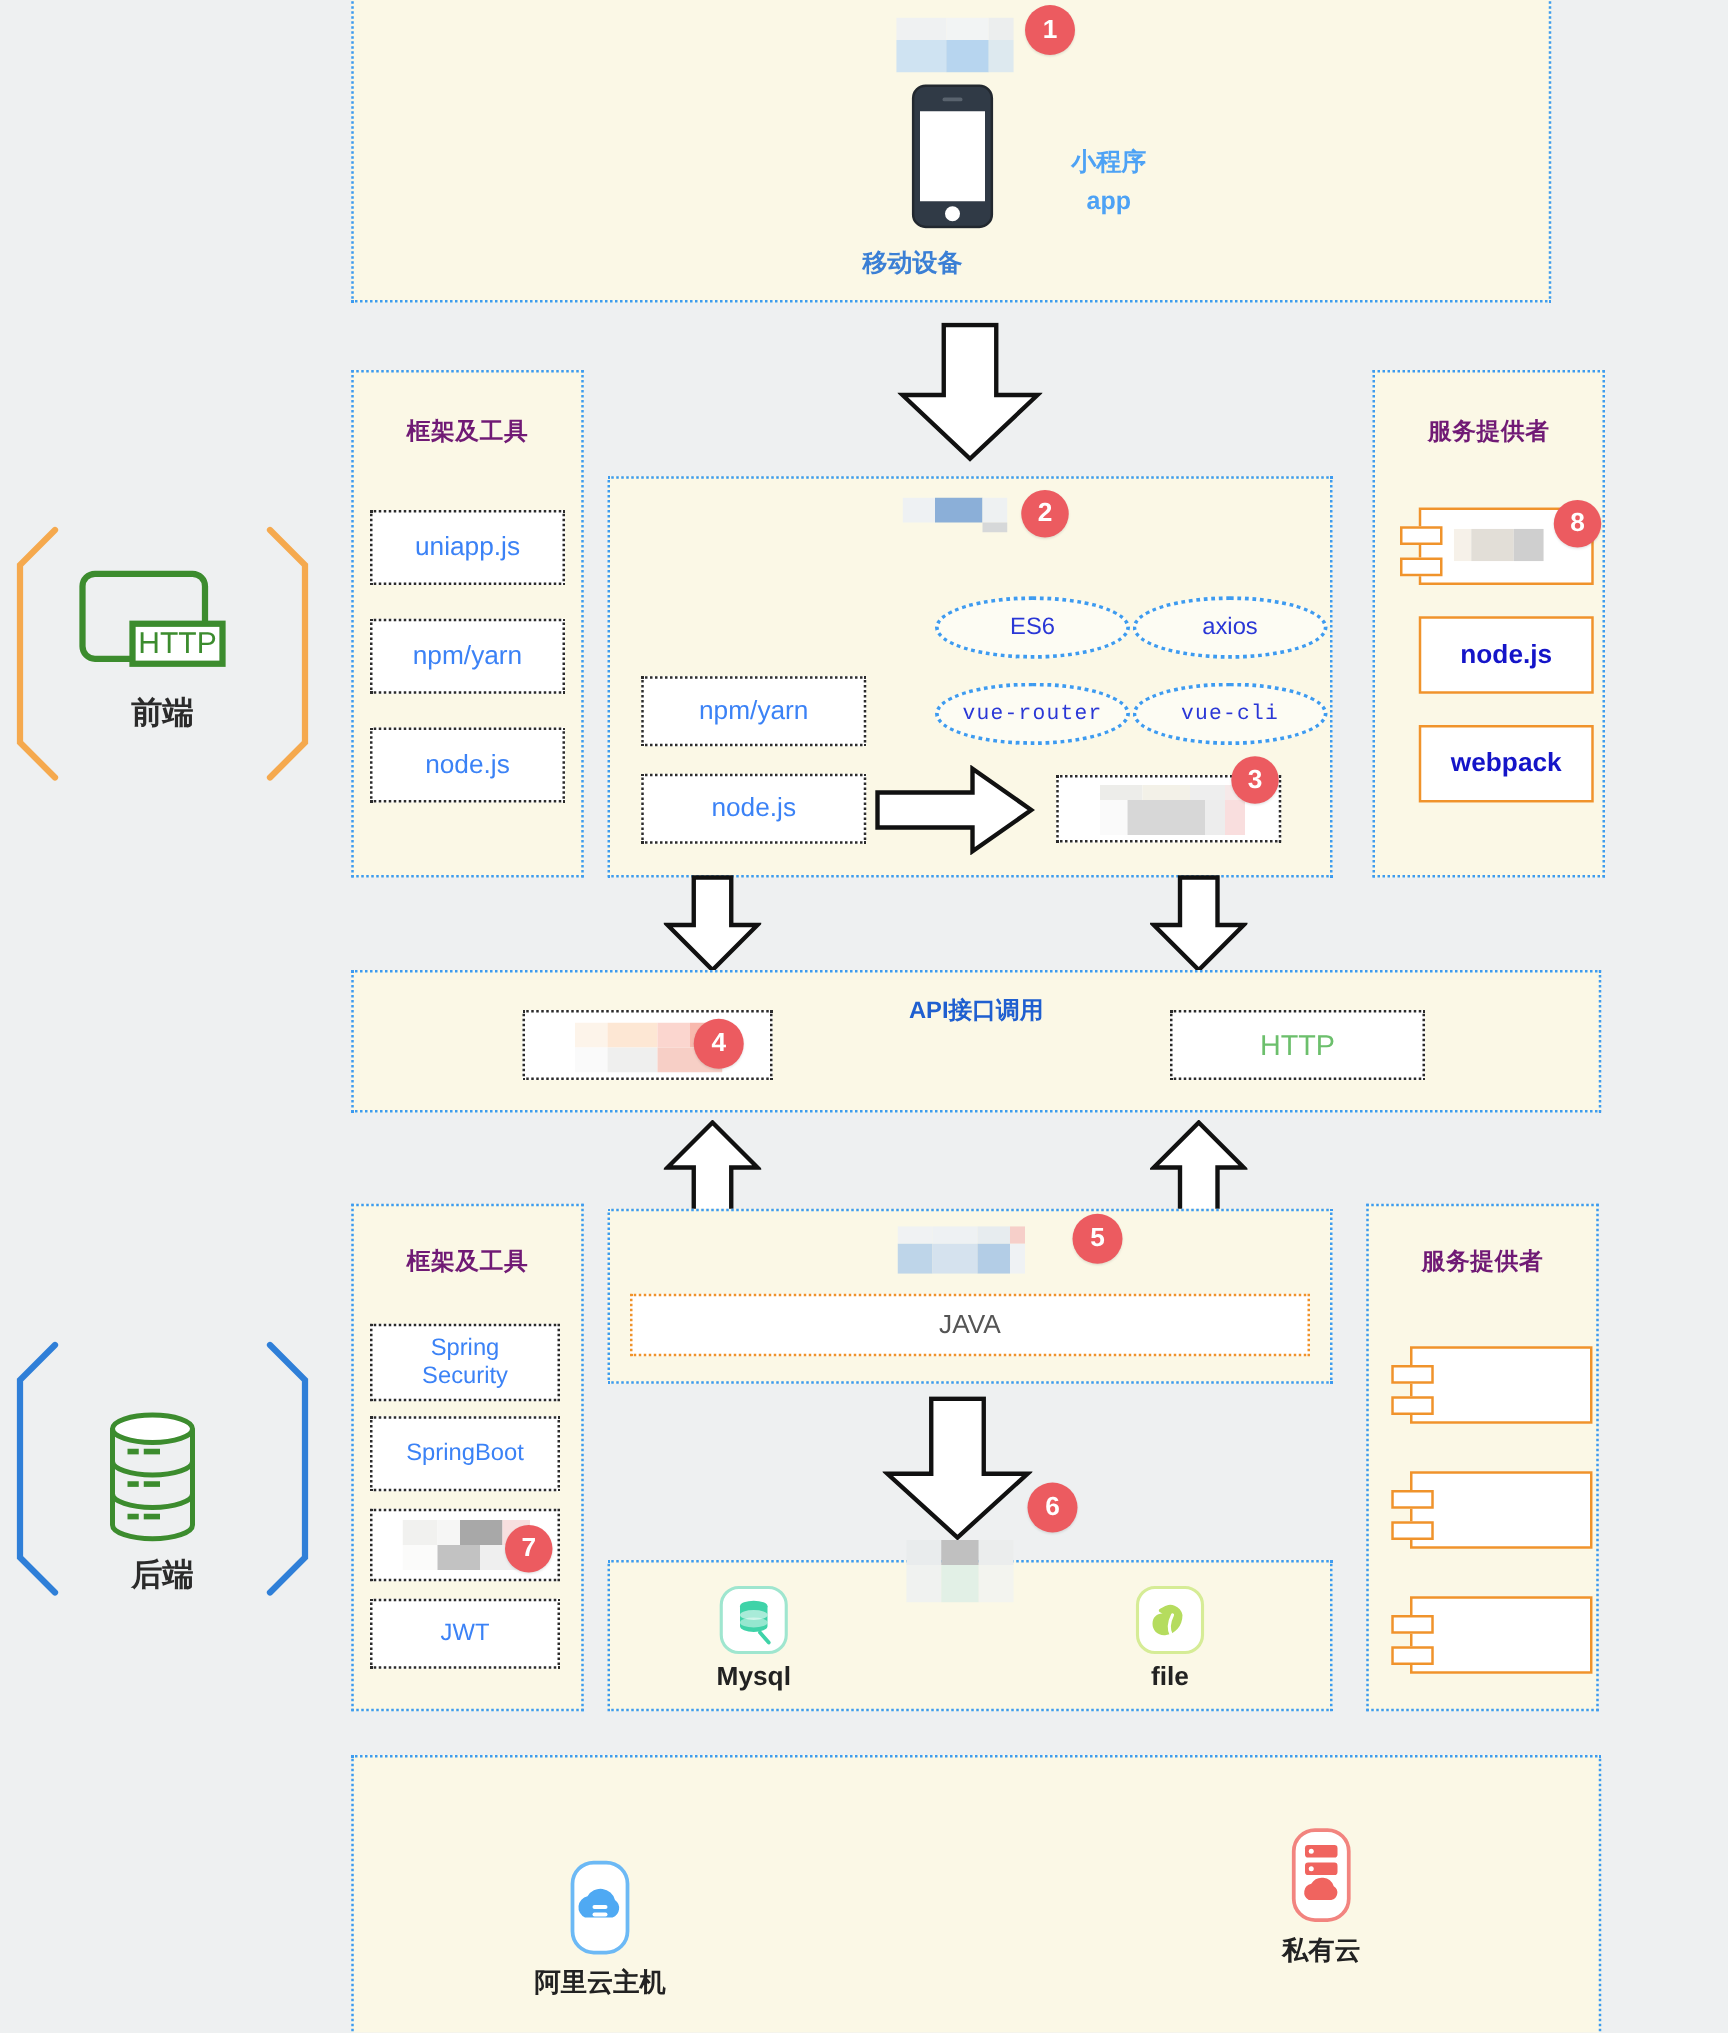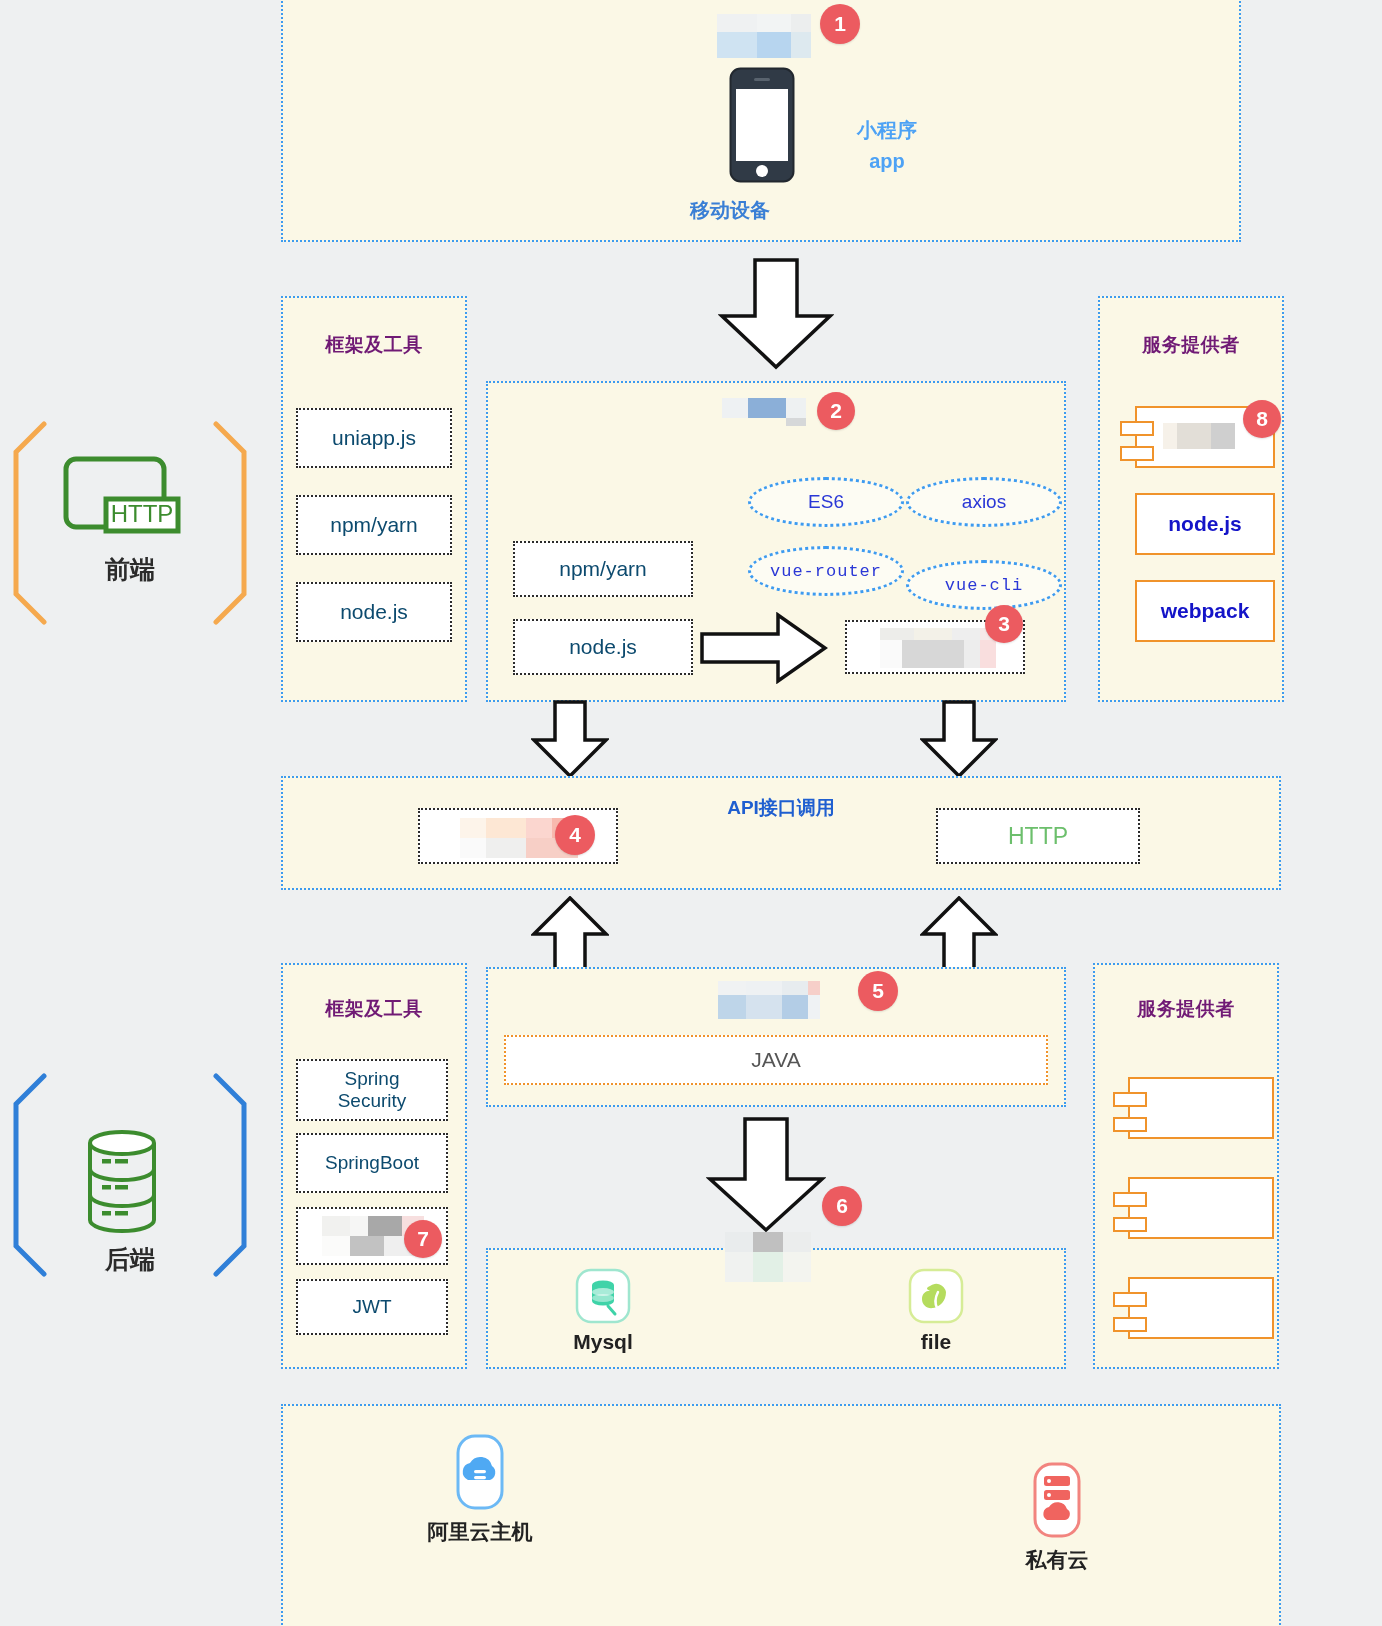--- a/index.html
+++ b/index.html
@@ -22,21 +22,21 @@
     position:absolute;left:0;right:0;text-align:center;
     color:#701a75;font-weight:bold;font-size:19px;
     letter-spacing:.5px;
   }
 
   
   .tool{
     position:absolute;box-sizing:border-box;
     background:#ffffff;border:2px dotted #2b2b2b;
     display:flex;align-items:center;justify-content:center;
-    color:#0c4a6e;font-size:21px;text-align:center;line-height:1.15;
+    color:#3b82f6;font-size:21px;text-align:center;line-height:1.15;
   }
   .tool.small{font-size:19px;}
 
   
   .ellipse{
     position:absolute;box-sizing:border-box;
     border:3px dotted #3d9bf0;border-radius:50%;
     background:#fdfcf3;
     display:flex;align-items:center;justify-content:center;
     color:#2a37d6;font-size:19px;
@@ -163,21 +163,21 @@
     <i style="left:64px;top:20px;width:20px;height:8px;background:#d6d8d9;"></i>
   </div>
   <div class="marker" style="left:817px;top:392px;width:38px;height:38px;">2</div>
 
   <div class="tool" style="left:513px;top:541px;width:180px;height:56px;">npm/yarn</div>
   <div class="tool" style="left:513px;top:619px;width:180px;height:56px;">node.js</div>
 
   <div class="ellipse" style="left:748px;top:477px;width:156px;height:50px;">ES6</div>
   <div class="ellipse" style="left:906px;top:477px;width:156px;height:50px;">axios</div>
   <div class="ellipse mono" style="left:748px;top:546px;width:156px;height:50px;">vue-router</div>
-  <div class="ellipse mono" style="left:906px;top:560px;width:156px;height:50px;">vue-cli</div>
+  <div class="ellipse mono" style="left:906px;top:546px;width:156px;height:50px;">vue-cli</div>
 
   <div class="arrow" style="left:700px;top:612px;width:128px;height:72px;">
     <svg width="128" height="72" viewBox="0 0 128 72">
       <polygon points="2,22 78,22 78,3 125,36 78,69 78,50 2,50" fill="#ffffff" stroke="#111111" stroke-width="3.5" stroke-linejoin="miter"></polygon>
     </svg>
   </div>
 
   <div class="tool" style="left:845px;top:620px;width:180px;height:54px;"></div>
   <div class="redact" style="left:880px;top:628px;width:116px;height:40px;">
     <i style="left:0;top:0;width:34px;height:12px;background:#ededea;"></i>
@@ -341,21 +341,21 @@
         <path d="M22 18 a10 10 0 0 1 16 6 c0 9 -6 15 -13 16 c-6 1 -11 -3 -11 -9 c0 -6 5 -9 9 -8
                  c-4 -1 -6 -3 -1 -5 z" fill="#b5dc5e"></path>
         <path d="M30 24 c-3 6 -3 12 -1 16" stroke="#ffffff" stroke-width="2.5" fill="none" stroke-linecap="round"></path>
       </svg>
     </div>
     <div class="lbl">file</div>
   </div>
 
   <div class="panel" style="left:281px;top:1404px;width:1000px;height:240px;"></div>
 
-  <div class="envitem" style="left:405px;top:1434px;">
+  <div class="envitem" style="left:405px;top:1488px;">
     <div style="display:flex;justify-content:center;">
       <svg width="68" height="76" viewBox="0 0 68 76">
         <rect x="12" y="2" width="44" height="72" rx="17" fill="#ffffff" stroke="#6cb9f5" stroke-width="3"></rect>
         <path d="M22 46 a9 9 0 0 1 2 -17 a12 12 0 0 1 22 3 a8 8 0 0 1 -2 14 z" fill="#4fa9f3"></path>
         <rect x="28" y="36" width="12" height="3.2" rx="1.6" fill="#ffffff"></rect>
         <rect x="28" y="42" width="12" height="3.2" rx="1.6" fill="#ffffff"></rect>
       </svg>
     </div>
     <div class="lbl">阿里云主机</div>
   </div>

